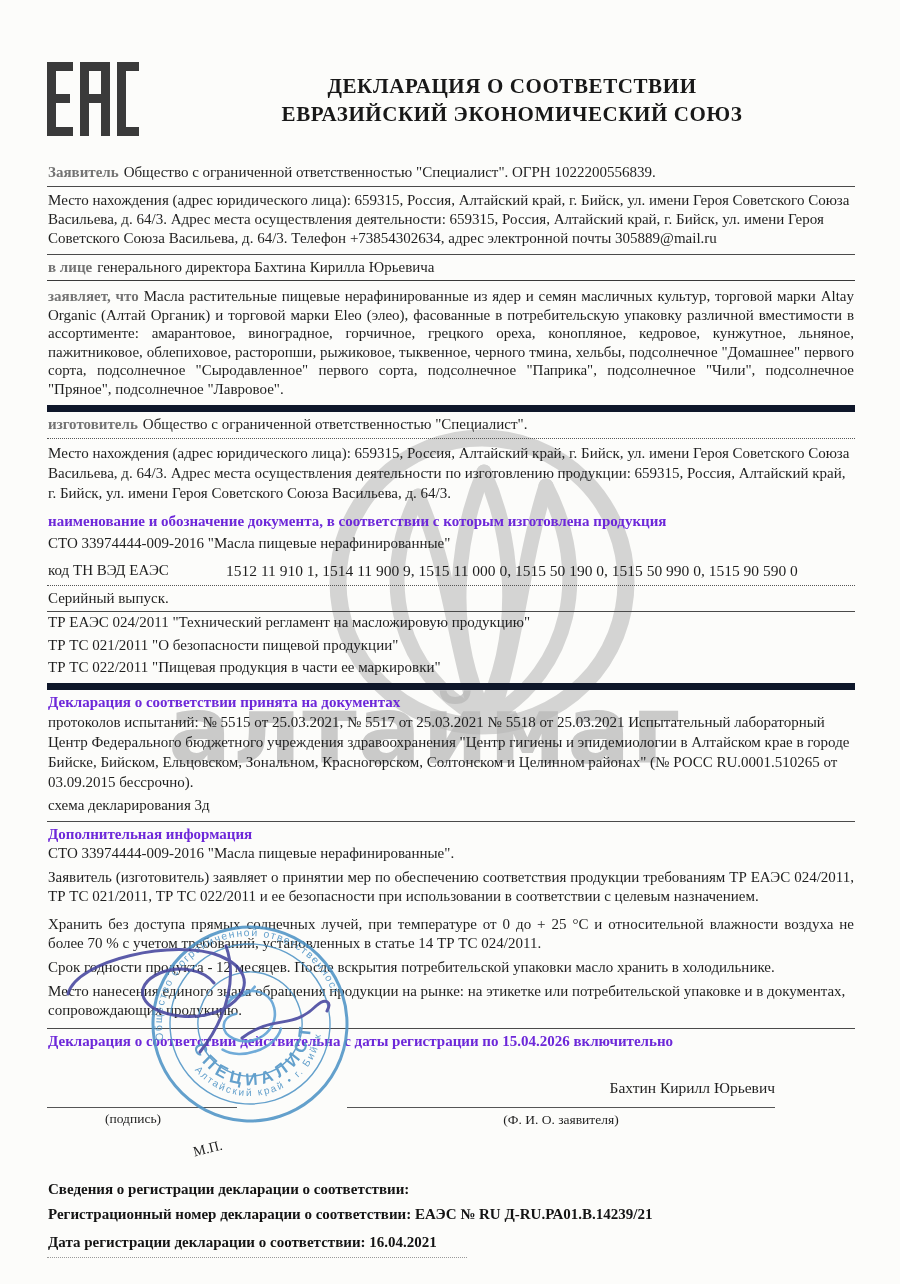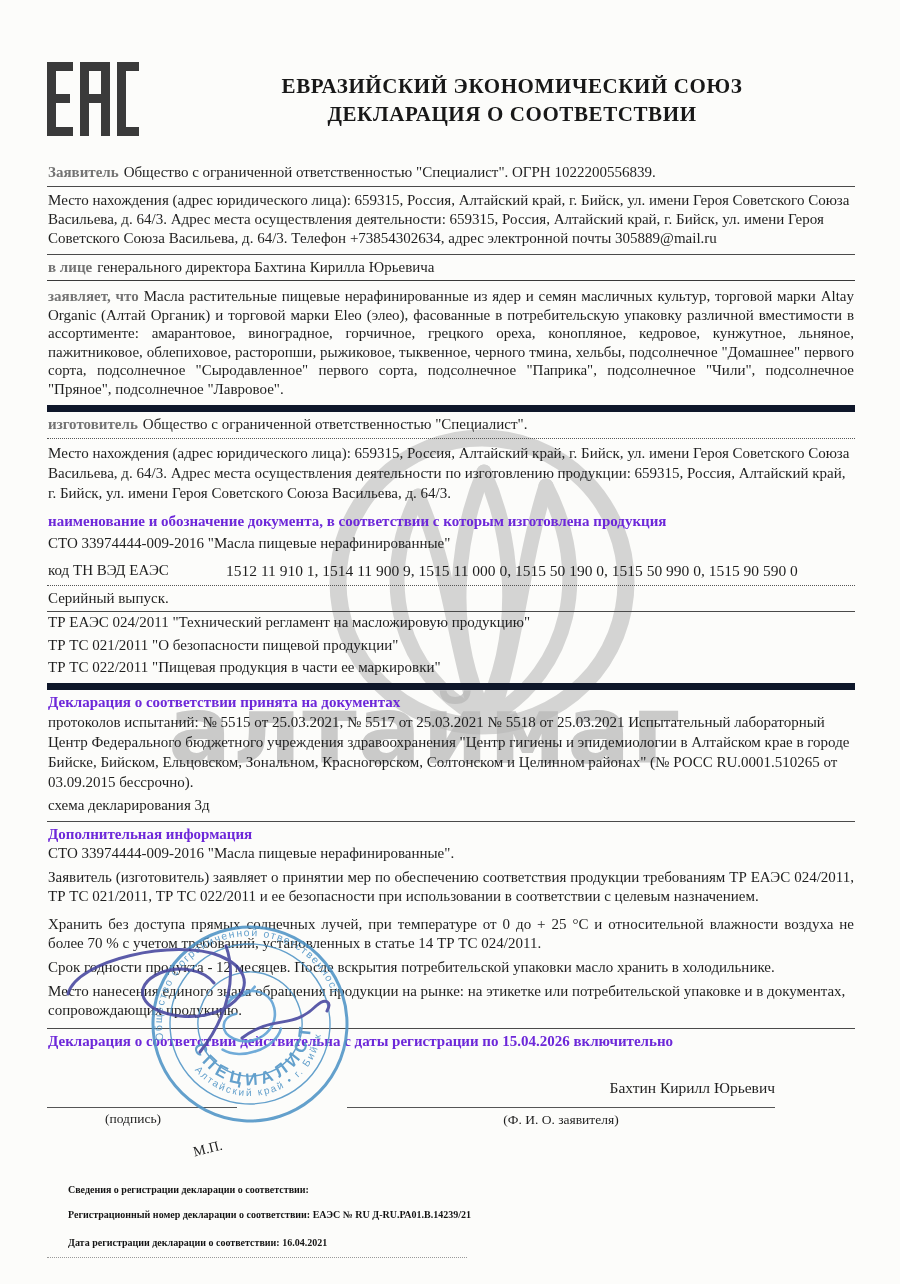--- a/index.html
+++ b/index.html
@@ -26,21 +26,21 @@
   .just { text-align:justify; }
   .bold-row { font-weight:bold; color:#6d28d9; }
   .addr { line-height:19px; padding:4px 1px 6px; }
   .manuf-addr { line-height:20px; padding:4px 1px 6px; }
 
   .tnved { display:flex; align-items:center; padding:3px 1px 4px; }
   .tnved-label { width:178px; flex:none; font-size:15px; }
   .tnved-codes { flex:1; font-size:15.5px; line-height:21px; padding-right:30px; }
 
   .reg-list { line-height:19px; }
-  .reg-list .r { padding:3px 1px; font-weight:bold; color:#141414; font-size:10px;margin-left:20px; }
+  .reg-list .r { padding:3px 1px; font-weight:bold; color:#141414; font-size:15px; }
   .dot-faint { width:420px; border-bottom:1px dotted #9a9a9a; height:2px; }
 
   .para { margin:0 0 5px 0; }
 
   
   .sig-area { position:relative; height:118px; margin-top:4px; }
   .sign-line { position:absolute; left:0; top:48px; width:190px; border-bottom:1px solid #555; }
   .sign-caption { position:absolute; left:58px; top:52px; font-size:13.5px; }
   .mp { position:absolute; left:146px; top:82px; font-size:14px; transform:rotate(-14deg); }
   .name-line { position:absolute; left:300px; top:48px; width:428px; border-bottom:1px solid #555; }
@@ -96,22 +96,22 @@
             <rect x="54" y="0" width="9" height="74"></rect>
             <rect x="38" y="0" width="22" height="9"></rect>
             <rect x="42" y="32" width="12" height="9"></rect>
             <rect x="70" y="0" width="9" height="74"></rect>
             <rect x="79" y="0" width="13" height="9"></rect>
             <rect x="79" y="65" width="13" height="9"></rect>
           </g>
         </svg>
       </div>
       <div class="titles">
+        <div class="title-line">ДЕКЛАРАЦИЯ О СООТВЕТСТВИИ</div>
         <div class="title-line">ЕВРАЗИЙСКИЙ ЭКОНОМИЧЕСКИЙ СОЮЗ</div>
-        <div class="title-line">ДЕКЛАРАЦИЯ О СООТВЕТСТВИИ</div>
       </div>
     </div>
 
     <div class="row b-thin">
       <span class="lead">Заявитель</span><span>Общество с ограниченной ответственностью "Специалист". ОГРН 1022200556839.</span>
     </div>
     <div class="row addr b-thin">Место нахождения (адрес юридического лица): 659315, Россия, Алтайский край, г. Бийск, ул. имени Героя Советского Союза Васильева, д. 64/3. Адрес места осуществления деятельности: 659315, Россия, Алтайский край, г. Бийск, ул. имени Героя Советского Союза Васильева, д. 64/3. Телефон +73854302634, адрес электронной почты 305889@mail.ru</div>
     <div class="row b-mid">
       <span class="lead">в лице</span><span>генерального директора Бахтина Кирилла Юрьевича</span>
     </div>

